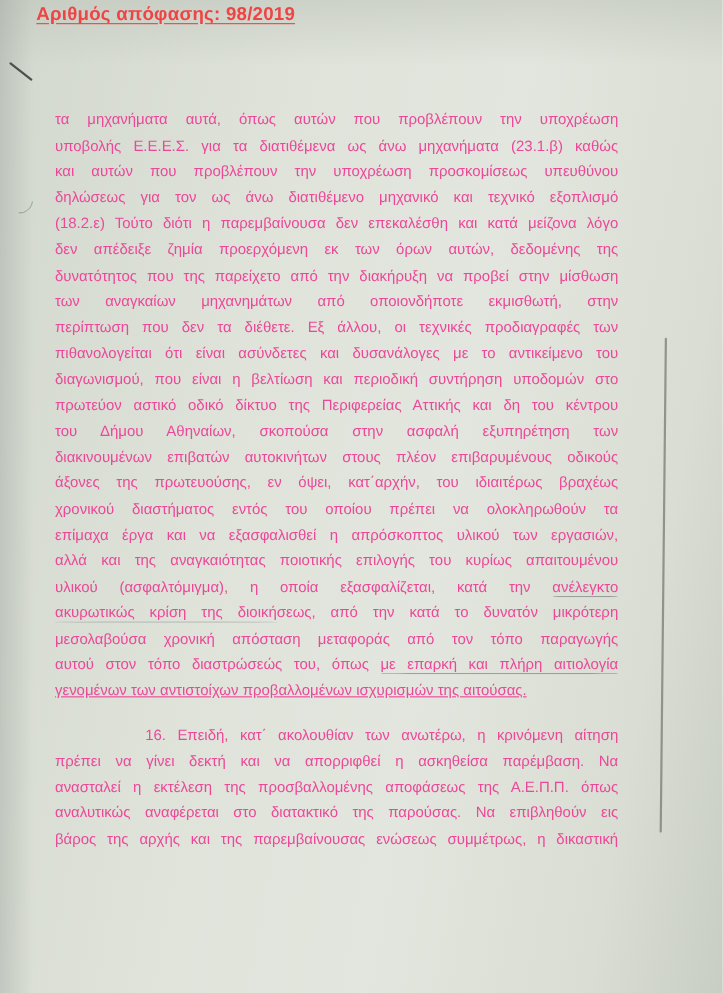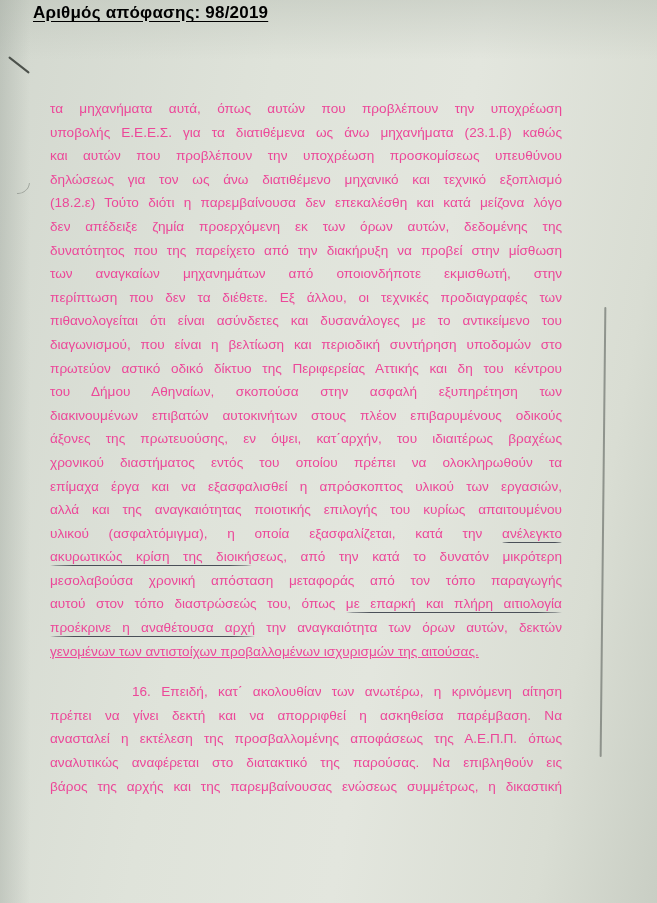--- a/index.html
+++ b/index.html
@@ -12,21 +12,21 @@
   .shade-top {
     position:absolute; left:0; top:0; width:657px; height:60px;
     background: linear-gradient(180deg, rgba(190,196,186,0.55), rgba(220,224,216,0));
   }
   .shade-left {
     position:absolute; left:0; top:0; width:30px; height:903px;
     background: linear-gradient(90deg, rgba(150,158,150,0.35), rgba(220,224,216,0));
   }
   .header {
     position:absolute; left:33px; top:3px;
-    font-size:17px; font-weight:bold; color:#000000;
+    font-size:17px; font-weight:bold; color:#ef4444;
     text-decoration: underline; text-underline-offset:3px;
     letter-spacing:0.2px;
   }
   .body {
     position:absolute; left:50px; top:97px; width:512px;
   }
   .line {
     height:23.6px; line-height:23.6px; font-size:13.6px;
     white-space:nowrap; text-align:justify; text-align-last:justify;
     color:#ec4899;
@@ -83,21 +83,20 @@
     <div class="line">του Δήμου Αθηναίων, σκοπούσα στην ασφαλή εξυπηρέτηση των</div>
     <div class="line">διακινουμένων επιβατών αυτοκινήτων στους πλέον επιβαρυμένους οδικούς</div>
     <div class="line">άξονες της πρωτευούσης, εν όψει, κατ΄αρχήν, του ιδιαιτέρως βραχέως</div>
     <div class="line">χρονικού διαστήματος εντός του οποίου πρέπει να ολοκληρωθούν τα</div>
     <div class="line">επίμαχα έργα και να εξασφαλισθεί η απρόσκοπτος υλικού των εργασιών,</div>
     <div class="line">αλλά και της αναγκαιότητας ποιοτικής επιλογής του κυρίως απαιτουμένου</div>
     <div class="line"><span>υλικού (ασφαλτόμιγμα), η οποία εξασφαλίζεται, κατά την </span><span class="ul">ανέλεγκτο</span></div>
     <div class="line"><span class="ul">ακυρωτικώς κρίση της διοική</span><span>σεως, από την κατά το δυνατόν μικρότερη</span></div>
     <div class="line">μεσολαβούσα χρονική απόσταση μεταφοράς από τον τόπο παραγωγής</div>
     <div class="line"><span>αυτού στον τόπο διαστρώσεώς του, όπως </span><span class="ul">με επαρκή και πλήρη αιτιολογία</span></div>
-    <div class="line"><span class="ul">προέκρινε η αναθέτουσα αρχή</span><span> την αναγκαιότητα των όρων αυτών, δεκτών</span></div>
     <div class="line last">γενομένων των αντιστοίχων προβαλλομένων ισχυρισμών της αιτούσας.</div>
   </div>
 
   <div class="para-gap"></div>
 
   <div>
     <div class="line indent">16. Επειδή, κατ΄ ακολουθίαν των ανωτέρω, η κρινόμενη αίτηση</div>
     <div class="line">πρέπει να γίνει δεκτή και να απορριφθεί η ασκηθείσα παρέμβαση. Να</div>
     <div class="line">ανασταλεί η εκτέλεση της προσβαλλομένης αποφάσεως της Α.Ε.Π.Π. όπως</div>
     <div class="line">αναλυτικώς αναφέρεται στο διατακτικό της παρούσας. Να επιβληθούν εις</div>

